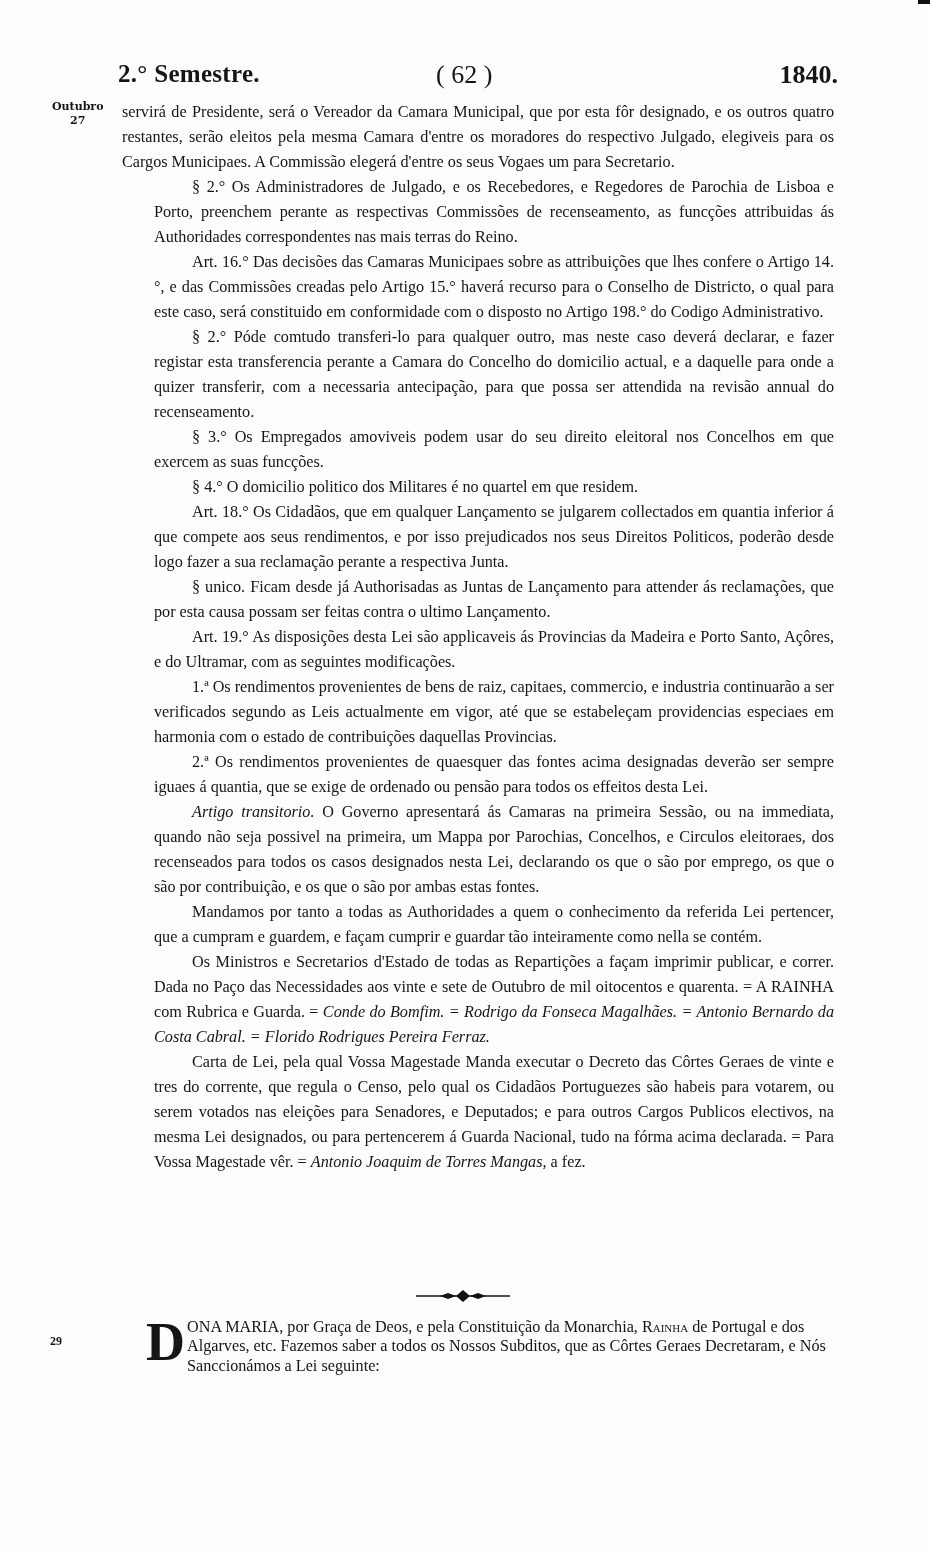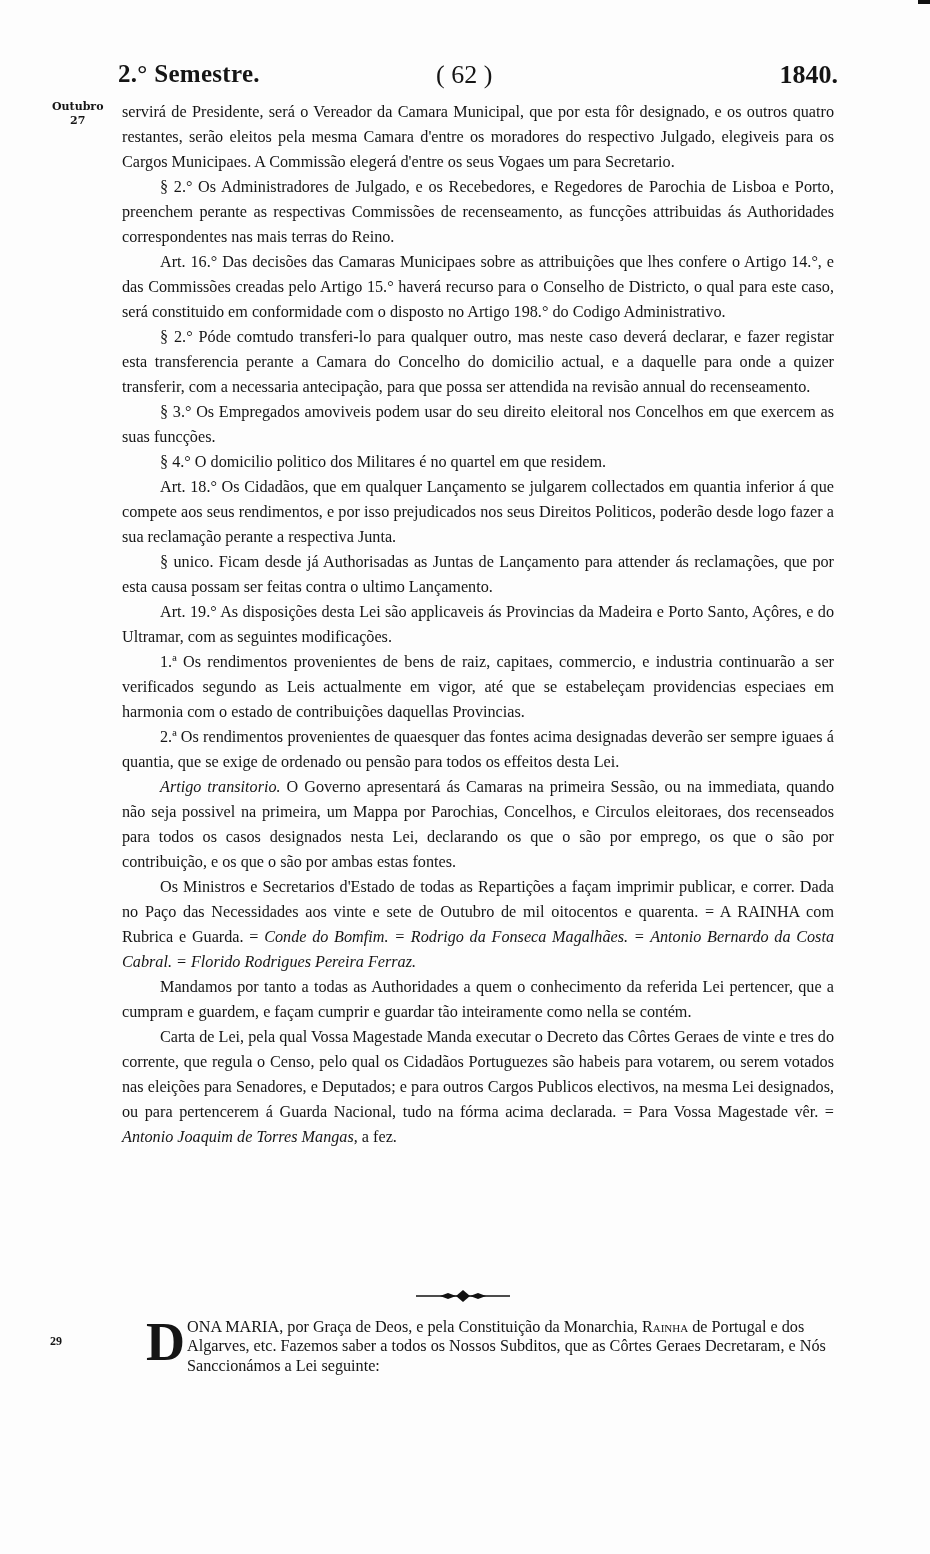--- a/index.html
+++ b/index.html
@@ -8,21 +8,21 @@
     font-family: "Liberation Serif", "DejaVu Serif", serif; color: #151515;
   }
   .corner-mark { position: absolute; right: 0; top: 0; width: 12px; height: 4px; background: #111; }
   .header { position: absolute; top: 60px; left: 118px; width: 720px; height: 34px; }
   .header .sem { position: absolute; left: 0; top: 0; font-size: 25px; font-weight: bold; letter-spacing: 0.3px; text-align: right; }
   .header .pg { position: absolute; left: 318px; top: 0; font-size: 26px; }
   .header .yr { position: absolute; right: 0; top: 0; font-size: 26px; font-weight: bold; }
   .margin-note { position: absolute; left: 52px; font-size: 11px; font-weight: bold; text-align: center; line-height: 14px; font-family: "DejaVu Serif", serif; }
   .text { position: absolute; left: 122px; width: 712px; font-size: 16.2px; line-height: 25px; text-align: justify; }
   .text p { margin: 0; }
-  .text p.ind { text-indent: 38px; }
+  .text p.ind { text-indent: 38px; margin-left: 32px; }
   .text .it { font-style: italic; }
   .ornament { position: absolute; left: 416px; top: 1289px; width: 94px; height: 14px; }
   .decree { position: absolute; left: 110px; top: 1318px; width: 730px; font-size: 16.2px; line-height: 19.4px; }
   .decree .dropcap { float: left; font-size: 54px; line-height: 44px; font-weight: bold; margin: 2px 2px 0 36px; }
   .decree .sc { font-variant: small-caps; }
   .decree-num { position: absolute; left: 50px; top: 1334px; font-size: 12px; font-weight: bold; }
 </style>
 </head>
 <body>
 
@@ -45,22 +45,22 @@
     <p class="ind"><span>Art. 16.° Das decisões das Camaras Municipaes sobre as attribuições que lhes confere o Artigo 14.°, e das Commissões creadas pelo Artigo 15.° haverá recurso para o Conselho de Districto, o qual para este caso, será constituido em conformidade com o disposto no Artigo 198.° do Codigo Administrativo.</span></p>
     <p class="ind"><span>§ 2.° Póde comtudo transferi-lo para qualquer outro, mas neste caso deverá declarar, e fazer registar esta transferencia perante a Camara do Concelho do domicilio actual, e a daquelle para onde a quizer transferir, com a necessaria antecipação, para que possa ser attendida na revisão annual do recenseamento.</span></p>
     <p class="ind"><span>§ 3.° Os Empregados amoviveis podem usar do seu direito eleitoral nos Concelhos em que exercem as suas funcções.</span></p>
     <p class="ind"><span>§ 4.° O domicilio politico dos Militares é no quartel em que residem.</span></p>
     <p class="ind"><span>Art. 18.° Os Cidadãos, que em qualquer Lançamento se julgarem collectados em quantia inferior á que compete aos seus rendimentos, e por isso prejudicados nos seus Direitos Politicos, poderão desde logo fazer a sua reclamação perante a respectiva Junta.</span></p>
     <p class="ind"><span>§ unico. Ficam desde já Authorisadas as Juntas de Lançamento para attender ás reclamações, que por esta causa possam ser feitas contra o ultimo Lançamento.</span></p>
     <p class="ind"><span>Art. 19.° As disposições desta Lei são applicaveis ás Provincias da Madeira e Porto Santo, Açôres, e do Ultramar, com as seguintes modificações.</span></p>
     <p class="ind"><span>1.ª Os rendimentos provenientes de bens de raiz, capitaes, commercio, e industria continuarão a ser verificados segundo as Leis actualmente em vigor, até que se estabeleçam providencias especiaes em harmonia com o estado de contribuições daquellas Provincias.</span></p>
     <p class="ind"><span>2.ª Os rendimentos provenientes de quaesquer das fontes acima designadas deverão ser sempre iguaes á quantia, que se exige de ordenado ou pensão para todos os effeitos desta Lei.</span></p>
     <p class="ind"><span class="it">Artigo transitorio.</span><span> O Governo apresentará ás Camaras na primeira Sessão, ou na immediata, quando não seja possivel na primeira, um Mappa por Parochias, Concelhos, e Circulos eleitoraes, dos recenseados para todos os casos designados nesta Lei, declarando os que o são por emprego, os que o são por contribuição, e os que o são por ambas estas fontes.</span></p>
+    <p class="ind"><span>Mandamos por tanto a todas as Authoridades a quem o conhecimento da referida Lei pertencer, que a cumpram e guardem, e façam cumprir e guardar tão inteiramente como nella se contém.</span></p>
     <p class="ind"><span>Os Ministros e Secretarios d'Estado de todas as Repartições a façam imprimir publicar, e correr. Dada no Paço das Necessidades aos vinte e sete de Outubro de mil oitocentos e quarenta. = A RAINHA com Rubrica e Guarda. = </span><span class="it">Conde do Bomfim. = Rodrigo da Fonseca Magalhães. = Antonio Bernardo da Costa Cabral. = Florido Rodrigues Pereira Ferraz.</span></p>
-    <p class="ind"><span>Mandamos por tanto a todas as Authoridades a quem o conhecimento da referida Lei pertencer, que a cumpram e guardem, e façam cumprir e guardar tão inteiramente como nella se contém.</span></p>
     <p class="ind"><span>Carta de Lei, pela qual Vossa Magestade Manda executar o Decreto das Côrtes Geraes de vinte e tres do corrente, que regula o Censo, pelo qual os Cidadãos Portuguezes são habeis para votarem, ou serem votados nas eleições para Senadores, e Deputados; e para outros Cargos Publicos electivos, na mesma Lei designados, ou para pertencerem á Guarda Nacional, tudo na fórma acima declarada. = Para Vossa Magestade vêr. = </span><span class="it">Antonio Joaquim de Torres Mangas</span><span>, a fez.</span></p>
   </div>
 
 <svg class="ornament" viewBox="0 0 94 14">
   <line x1="0" y1="7" x2="94" y2="7" stroke="#111" stroke-width="1.6"></line>
   <polygon points="24,7 32,4 40,7 32,10" fill="#111"></polygon>
   <polygon points="40,7 47,1 54,7 47,13" fill="#111"></polygon>
   <polygon points="54,7 62,4 70,7 62,10" fill="#111"></polygon>
 </svg>
 

